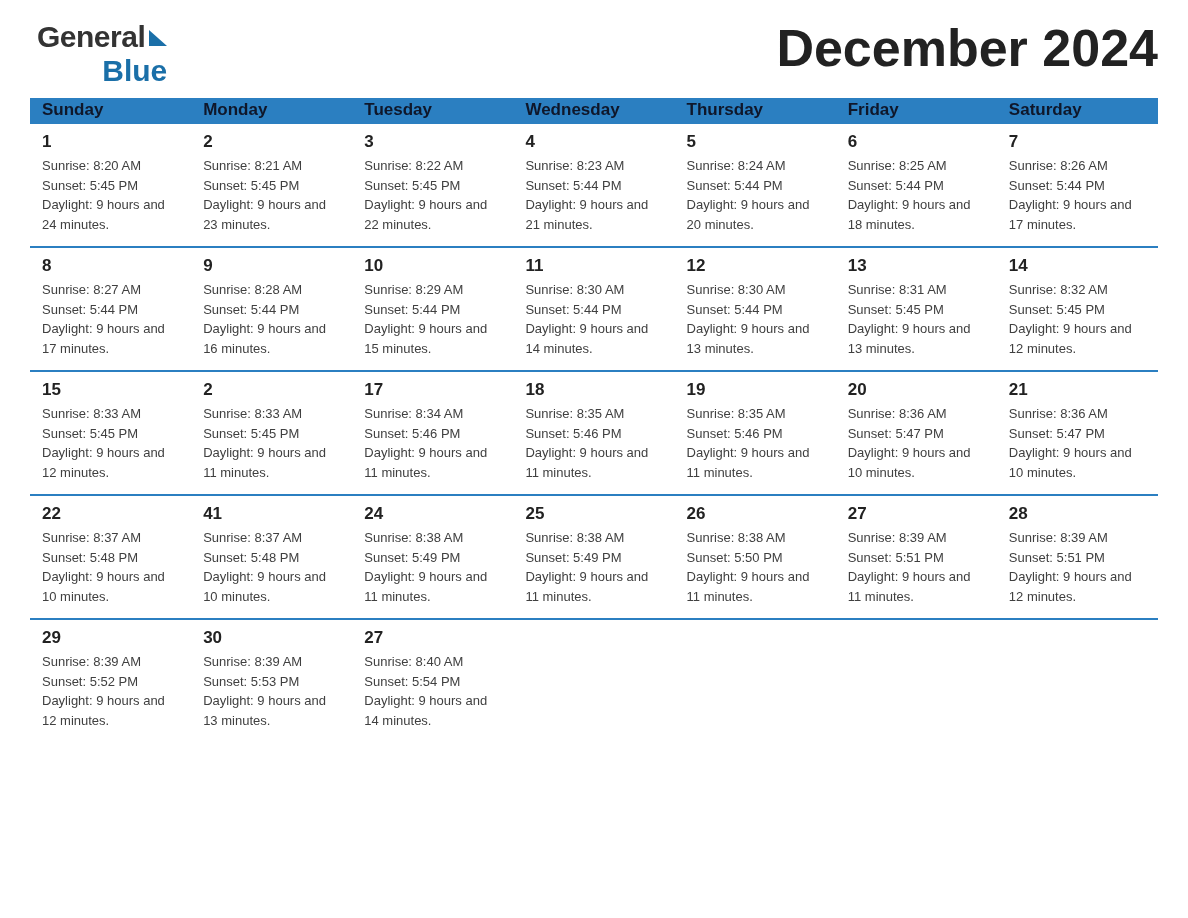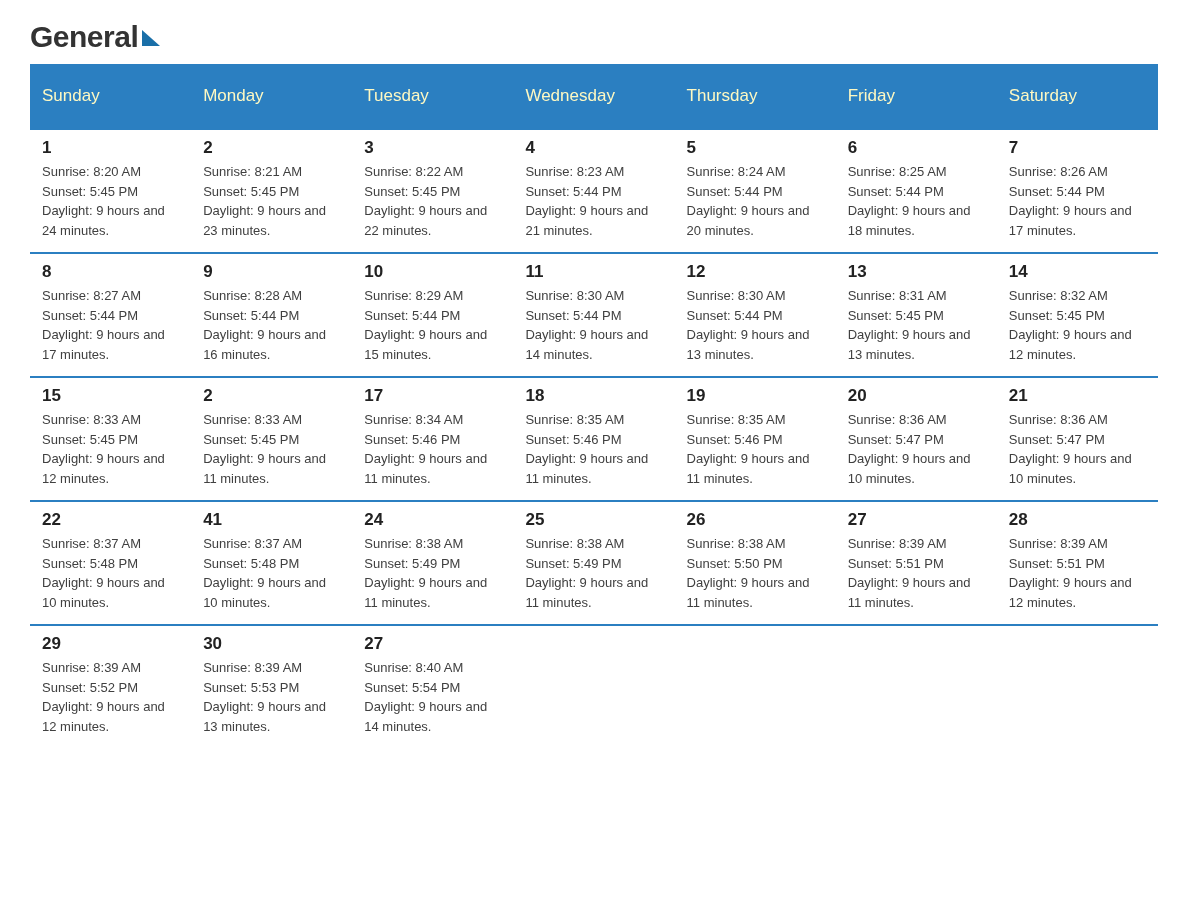--- a/index.html
+++ b/index.html
@@ -30,24 +30,24 @@
       color: #444;
       margin-top: 4px;
     }
     .calendar-table {
       width: 100%;
       border-collapse: collapse;
       margin-top: 8px;
     }
     .calendar-table thead tr th {
       background-color: #2b7fc1;
-      color: #fef9c3;
+      color: #0f172a;
       font-size: 17px;
-      font-weight: normal;
-      padding: 22px 12px;
+      font-weight: bold;
+      padding: 2px 12px;
       text-align: left;
       border: none;
     }
     .calendar-table tbody tr td {
       vertical-align: top;
       padding: 8px 12px 12px 12px;
       border-top: 2px solid #2b7fc1;
       font-size: 13px;
       color: #333;
       width: 14.28%;
@@ -77,20 +77,21 @@
     }
     .logo-line1 {
       display: flex;
       align-items: center;
     }
     .logo-word-general {
       font-size: 30px;
       font-weight: bold;
       color: #333;
       letter-spacing: -0.5px;
+      margin-left: 7px;
     }
     .logo-arrow {
       width: 0;
       height: 0;
       border-style: solid;
       border-width: 16px 0 0 18px;
       border-color: transparent transparent transparent #1a6fa8;
       margin-left: 4px;
       margin-bottom: -2px;
     }
@@ -108,22 +109,26 @@
 </head>
 <body>
 
 <div>
   <div class="header-section">
     <div class="logo-wrapper">
       <div class="logo-line1">
         <span class="logo-word-general">General</span>
         <div class="logo-arrow"></div>
       </div>
+      <div class="logo-line2">
+        <span class="logo-word-blue">Blue</span>
+      </div>
     </div>
     <div class="title-section">
+      <div class="month-title">December 2024</div>
     </div>
   </div>
 
   <table class="calendar-table">
     <thead>
       <tr>
         <th>Sunday</th>
         <th>Monday</th>
         <th>Tuesday</th>
         <th>Wednesday</th>

